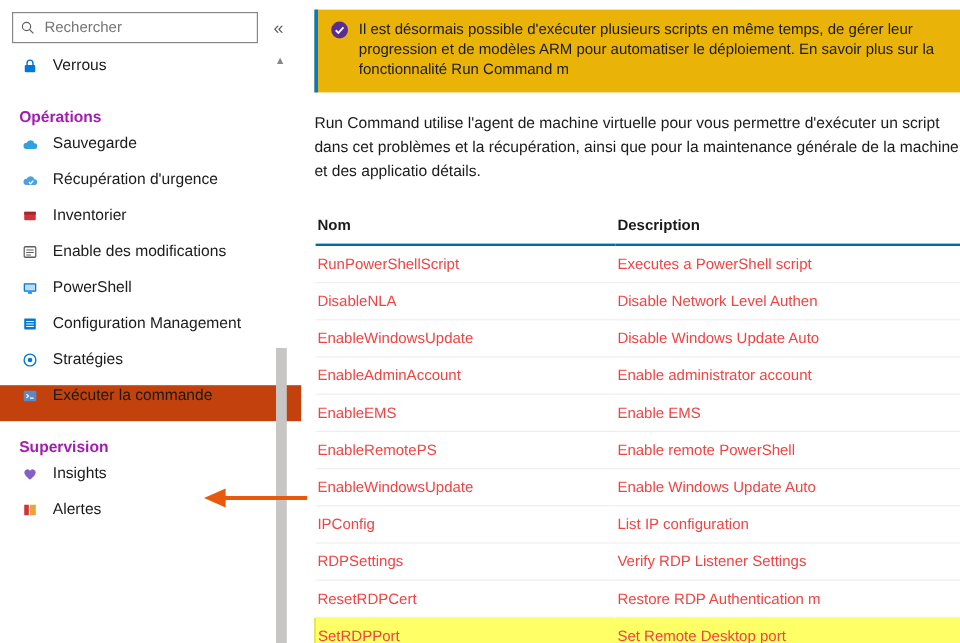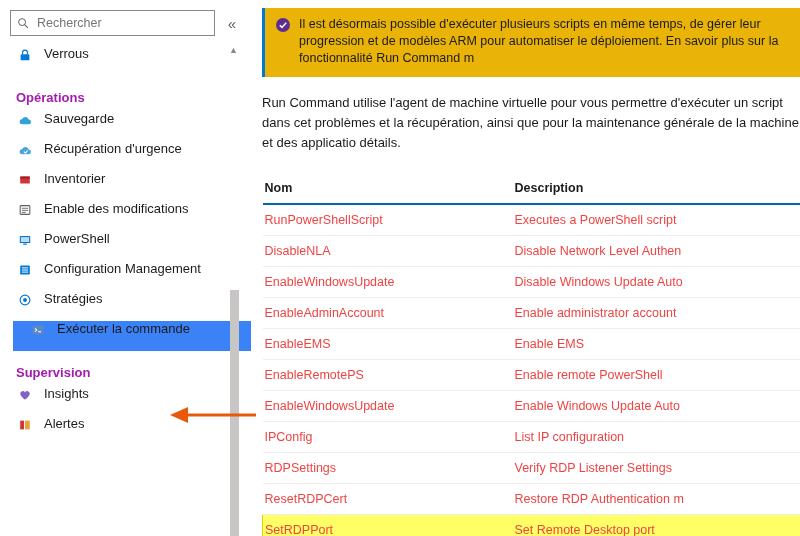--- a/index.html
+++ b/index.html
@@ -78,22 +78,21 @@
     white-space: nowrap;
   }
   .nav-item .ico {
     width: 18px; height: 18px;
     flex: 0 0 18px;
     display: flex; align-items: center; justify-content: center;
     font-size: 14px;
     line-height: 1;
   }
   .nav-item.selected {
-    background: #3b82f6;
-    margin-left: 13px;
+    background: #c2410c;
   }
   .group-header {
     font-weight: bold;
     font-size: 13px;
     color: #a21caf;
     padding: 14px 0 6px 16px;
   }
   .sb-arrow-up {
     position: absolute;
     top: 44px; right: 12px;

